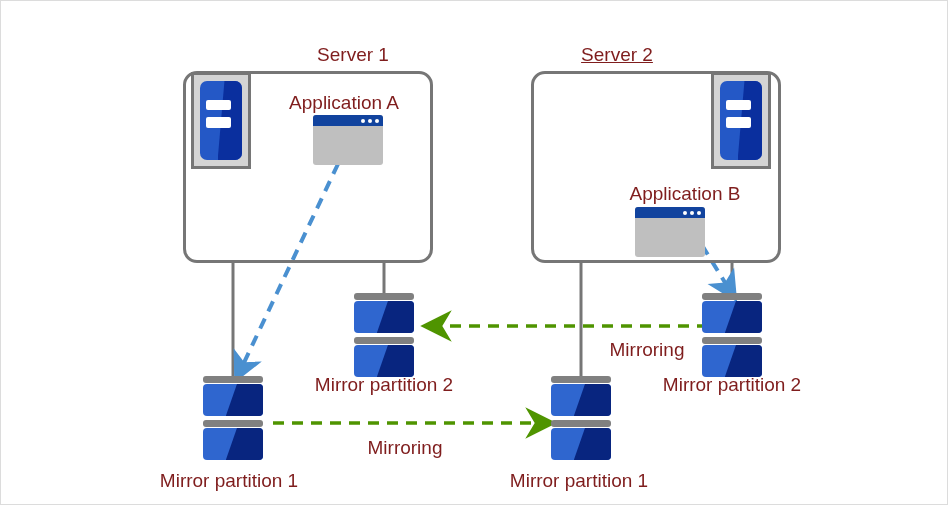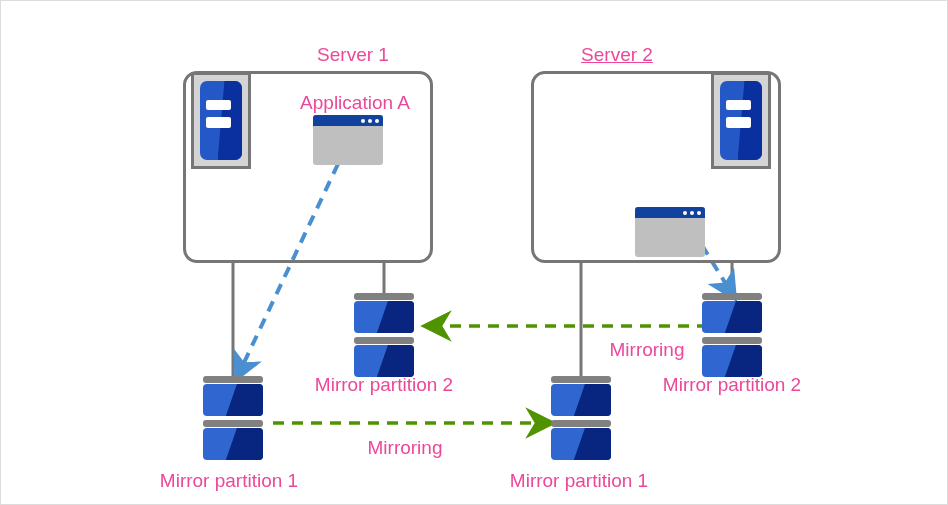--- a/index.html
+++ b/index.html
@@ -19,21 +19,21 @@
   }
   .svg-layer {
     position: absolute;
     left: 0;
     top: 0;
     width: 948px;
     height: 505px;
   }
   .lbl {
     position: absolute;
-    color: #ec4899;
+    color: #7f1d1d;
     font-size: 19px;
     font-family: "Liberation Sans", sans-serif;
     white-space: nowrap;
     line-height: 1;
   }
   .lbl-center {
     transform: translateX(-50%);
     text-align: center;
   }
 
@@ -173,21 +173,21 @@
   <div class="server-frame" style="left:182px; top:70px; width:250px; height:192px;"></div>
 
   <div class="server-icon" style="left:190px; top:71px; width:60px; height:97px;">
     <div class="server-icon-inner">
       <div class="server-icon-shade"></div>
       <div class="server-bar b1"></div>
       <div class="server-bar b2"></div>
     </div>
   </div>
 
-  <div class="lbl lbl-center" style="left:354px; top:92px;">Application  A</div>
+  <div class="lbl lbl-center" style="left:343px; top:92px;">Application  A</div>
 
   <div class="app-icon" style="left:312px; top:114px; width:70px; height:50px;">
     <div class="app-titlebar">
       <span class="app-dot"></span>
       <span class="app-dot"></span>
       <span class="app-dot"></span>
     </div>
   </div>
 
   <div class="disk" style="left:353px; top:292px;">
@@ -219,20 +219,21 @@
   <div class="server-frame" style="left:530px; top:70px; width:250px; height:192px;"></div>
 
   <div class="server-icon" style="left:710px; top:71px; width:60px; height:97px;">
     <div class="server-icon-inner">
       <div class="server-icon-shade"></div>
       <div class="server-bar b1"></div>
       <div class="server-bar b2"></div>
     </div>
   </div>
 
+  <div class="lbl lbl-center" style="left:684px; top:183px;">Application  B</div>
 
   <div class="app-icon" style="left:634px; top:206px; width:70px; height:50px;">
     <div class="app-titlebar">
       <span class="app-dot"></span>
       <span class="app-dot"></span>
       <span class="app-dot"></span>
     </div>
   </div>
 
   <div class="disk" style="left:701px; top:292px;">

